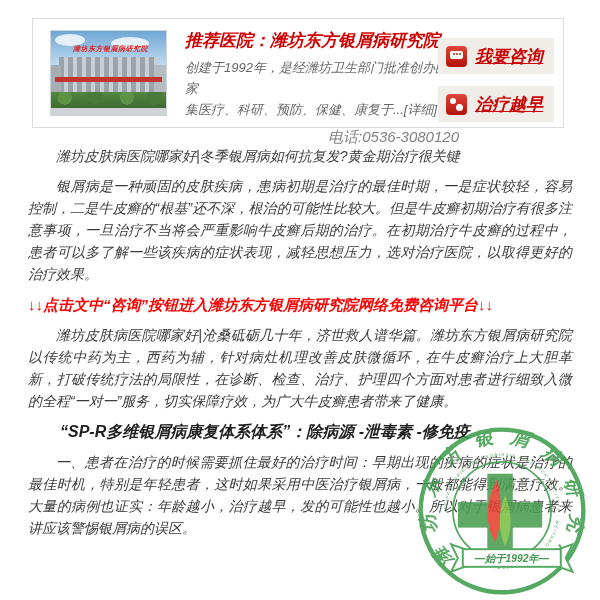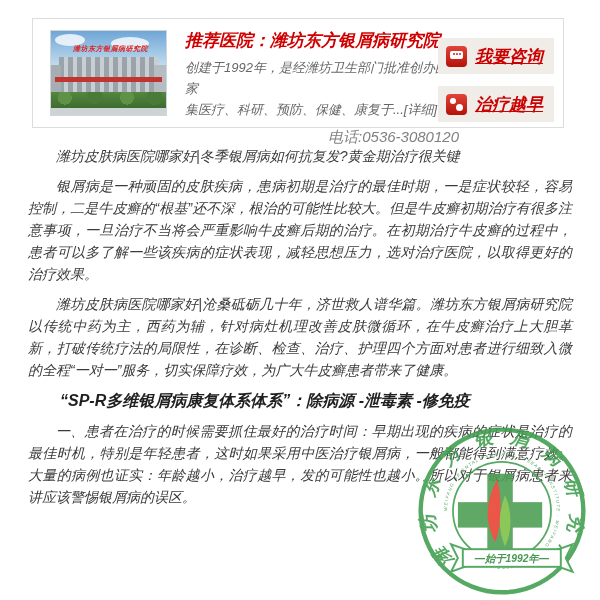--- a/index.html
+++ b/index.html
@@ -79,20 +79,21 @@
       <div class="btn">
         <span class="btn-icon icon-book"></span>
         <span class="btn-label">治疗越早</span>
       </div>
     </div>
   </div>
 
   <div class="article">
     <p>潍坊皮肤病医院哪家好|冬季银屑病如何抗复发?黄金期治疗很关键</p>
     <p>银屑病是一种顽固的皮肤疾病，患病初期是治疗的最佳时期，一是症状较轻，容易控制，二是牛皮癣的“根基”还不深，根治的可能性比较大。但是牛皮癣初期治疗有很多注意事项，一旦治疗不当将会严重影响牛皮癣后期的治疗。在初期治疗牛皮癣的过程中，患者可以多了解一些该疾病的症状表现，减轻思想压力，选对治疗医院，以取得更好的治疗效果。</p>
+    <p class="cta">↓↓点击文中“咨询”按钮进入潍坊东方银屑病研究院网络免费咨询平台↓↓</p>
     <p>潍坊皮肤病医院哪家好|沧桑砥砺几十年，济世救人谱华篇。潍坊东方银屑病研究院以传统中药为主，西药为辅，针对病灶机理改善皮肤微循环，在牛皮癣治疗上大胆革新，打破传统疗法的局限性，在诊断、检查、治疗、护理四个方面对患者进行细致入微的全程“一对一”服务，切实保障疗效，为广大牛皮癣患者带来了健康。</p>
     <p class="hsub">“SP-R多维银屑病康复体系体系”：除病源 -泄毒素 -修免疫</p>
     <p>一、患者在治疗的时候需要抓住最好的治疗时间：早期出现的疾病的症状是治疗的最佳时机，特别是年轻患者，这时如果采用中医治疗银屑病，一般都能得到满意疗效。大量的病例也证实：年龄越小，治疗越早，发的可能性也越小。所以对于银屑病患者来讲应该警惕银屑病的误区。</p>
 
   </div>
 
   <svg class="seal" viewBox="0 0 200 200">
     <g fill="none" stroke="#3f9e4d">
       <circle cx="100" cy="102" r="83" stroke-width="4.5"></circle>
       <circle cx="100" cy="102" r="50" stroke-width="1.8"></circle>

